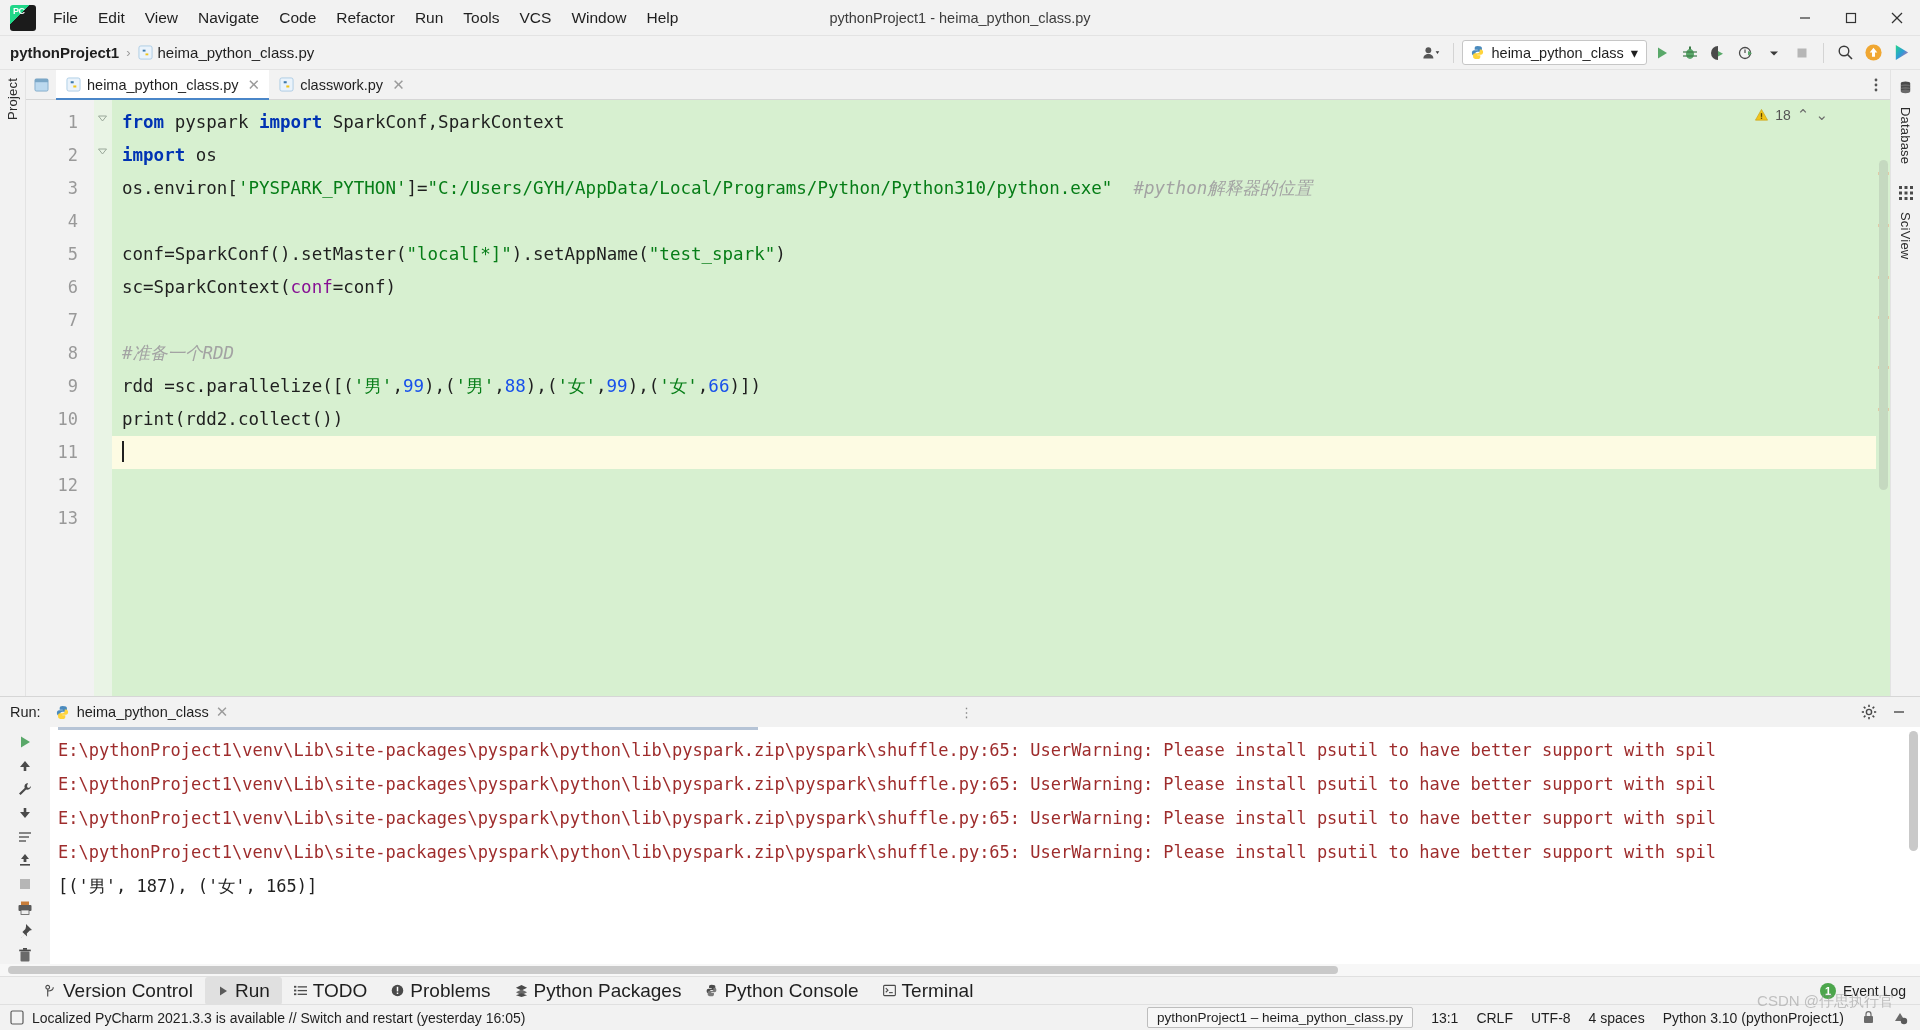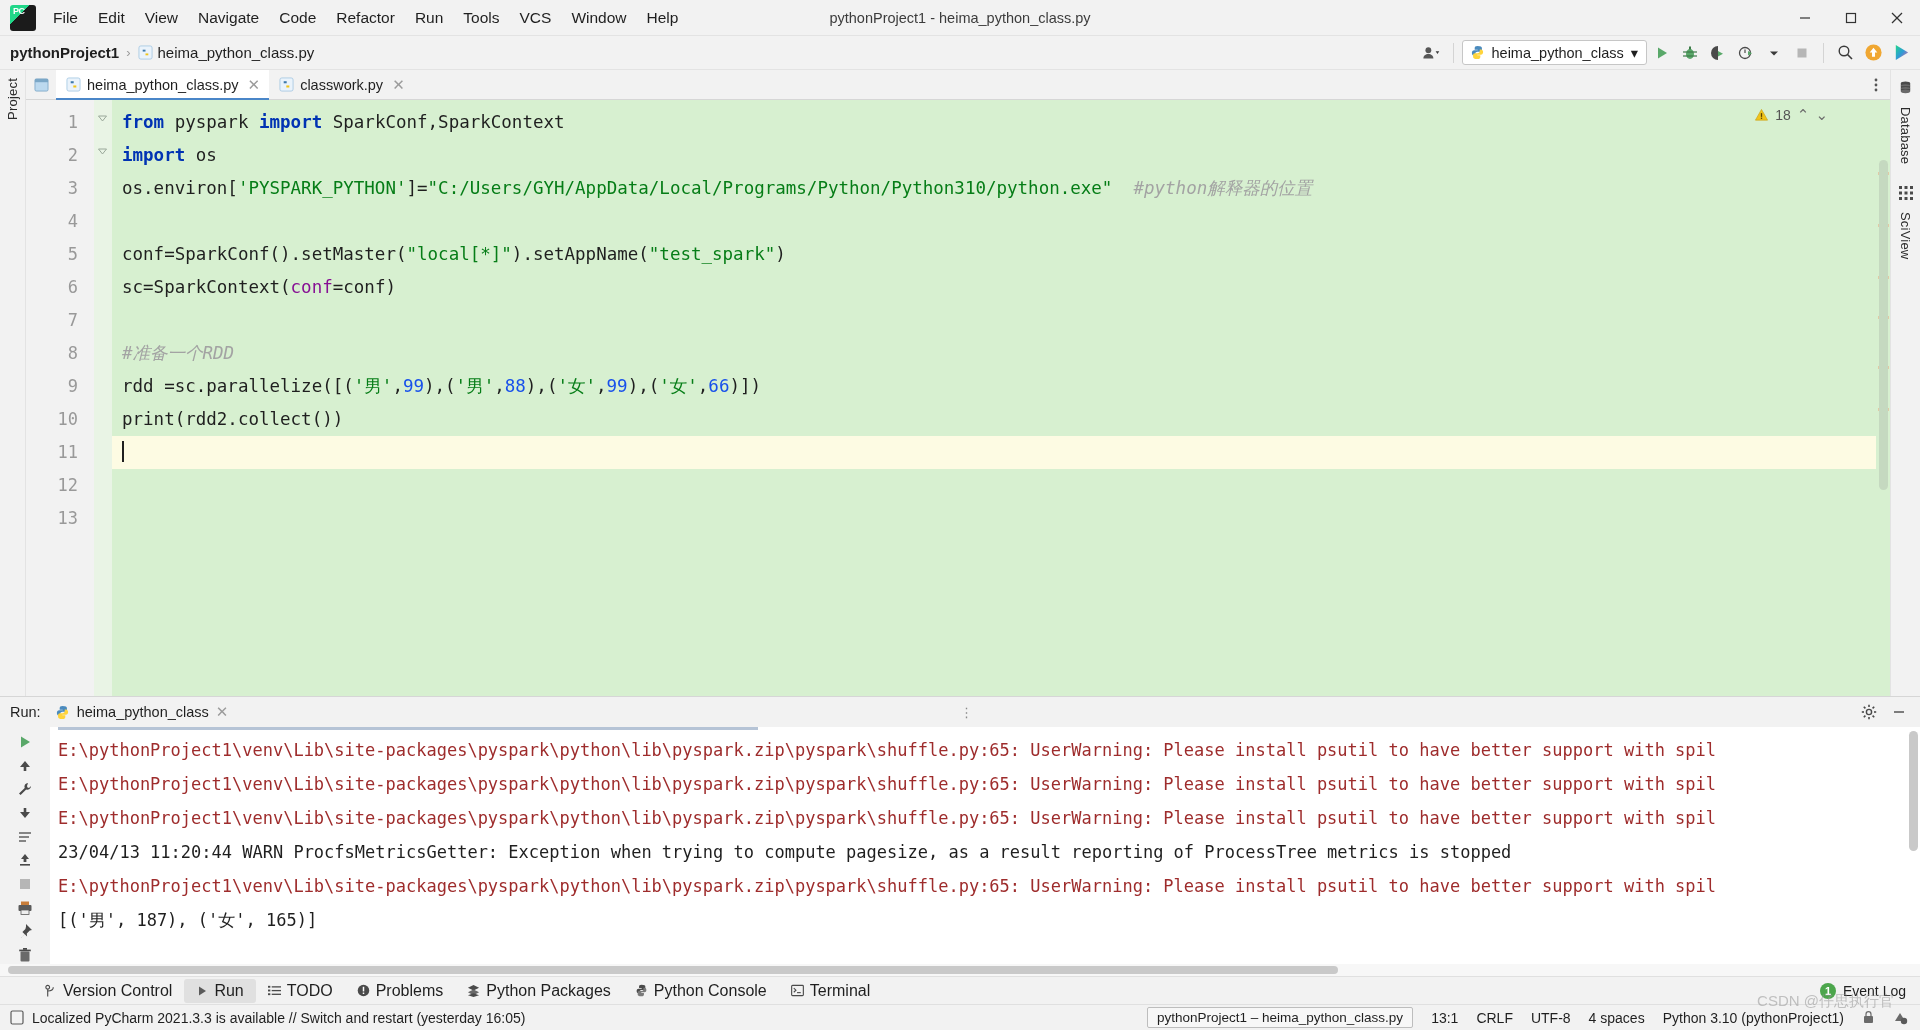--- a/index.html
+++ b/index.html
@@ -160,21 +160,21 @@
   .run-vscroll { position:absolute; right:2px; top:4px; width: 9px; height: 120px; background:#c9c9c9; border-radius:5px; }
   .run-topline { position:absolute; left:8px; top:0; width: 700px; height: 3px; background:#b6c4d6; }
 
   
   .bottombar {
     height: 28px; flex: none; display: flex; align-items: center;
     background: #f2f2f2; border-top: 1px solid #e0e0e0; padding-left: 32px; gap: 0;
   }
   .btab {
     display: flex; align-items: center; gap: 6px; padding: 3px 12px;
-    font-size: 16px; color: #1f1f1f; border-radius: 3px;
+    font-size: 19px; color: #1f1f1f; border-radius: 3px;
   }
   .btab.active { background: #e0e0e0; }
   .bottombar .bright { margin-left: auto; display:flex; align-items:center; gap:7px; padding-right: 14px; font-size: 14px;}
   .evt-badge { width:16px; height:16px; border-radius:50%; background:#4ca64c; color:#fff;
     font-size:11px; display:flex; align-items:center; justify-content:center; font-weight:bold;}
 
   
   .statusbar {
     height: 26px; flex: none; display: flex; align-items: center;
     background: #f2f2f2; border-top: 1px solid #e0e0e0; padding: 0 12px 0 10px;
@@ -564,21 +564,20 @@
           </svg>
         </div>
       </div>
 
       <div class="run-console" id="run-console">
         <div class="run-topline"></div>
         <div class="run-vscroll"></div>
       <div class="oline err">E:\pythonProject1\venv\Lib\site-packages\pyspark\python\lib\pyspark.zip\pyspark\shuffle.py:65: UserWarning: Please install psutil to have better support with spil</div>
           <div class="oline err">E:\pythonProject1\venv\Lib\site-packages\pyspark\python\lib\pyspark.zip\pyspark\shuffle.py:65: UserWarning: Please install psutil to have better support with spil</div>
           <div class="oline err">E:\pythonProject1\venv\Lib\site-packages\pyspark\python\lib\pyspark.zip\pyspark\shuffle.py:65: UserWarning: Please install psutil to have better support with spil</div>
-          <div class="oline ok">23/04/13 11:20:44 WARN ProcfsMetricsGetter: Exception when trying to compute pagesize, as a result reporting of ProcessTree metrics is stopped</div>
           <div class="oline err">E:\pythonProject1\venv\Lib\site-packages\pyspark\python\lib\pyspark.zip\pyspark\shuffle.py:65: UserWarning: Please install psutil to have better support with spil</div>
           <div class="oline ok">[('男', 187), ('女', 165)]</div>
           <div class="oline ok">&nbsp;</div>
         </div>
     </div>
     <div class="run-hscroll" style="position:relative;height:12px;background:#f7f7f7">
       <div class="th" style="top:2px"></div>
     </div>
   </div>
 

